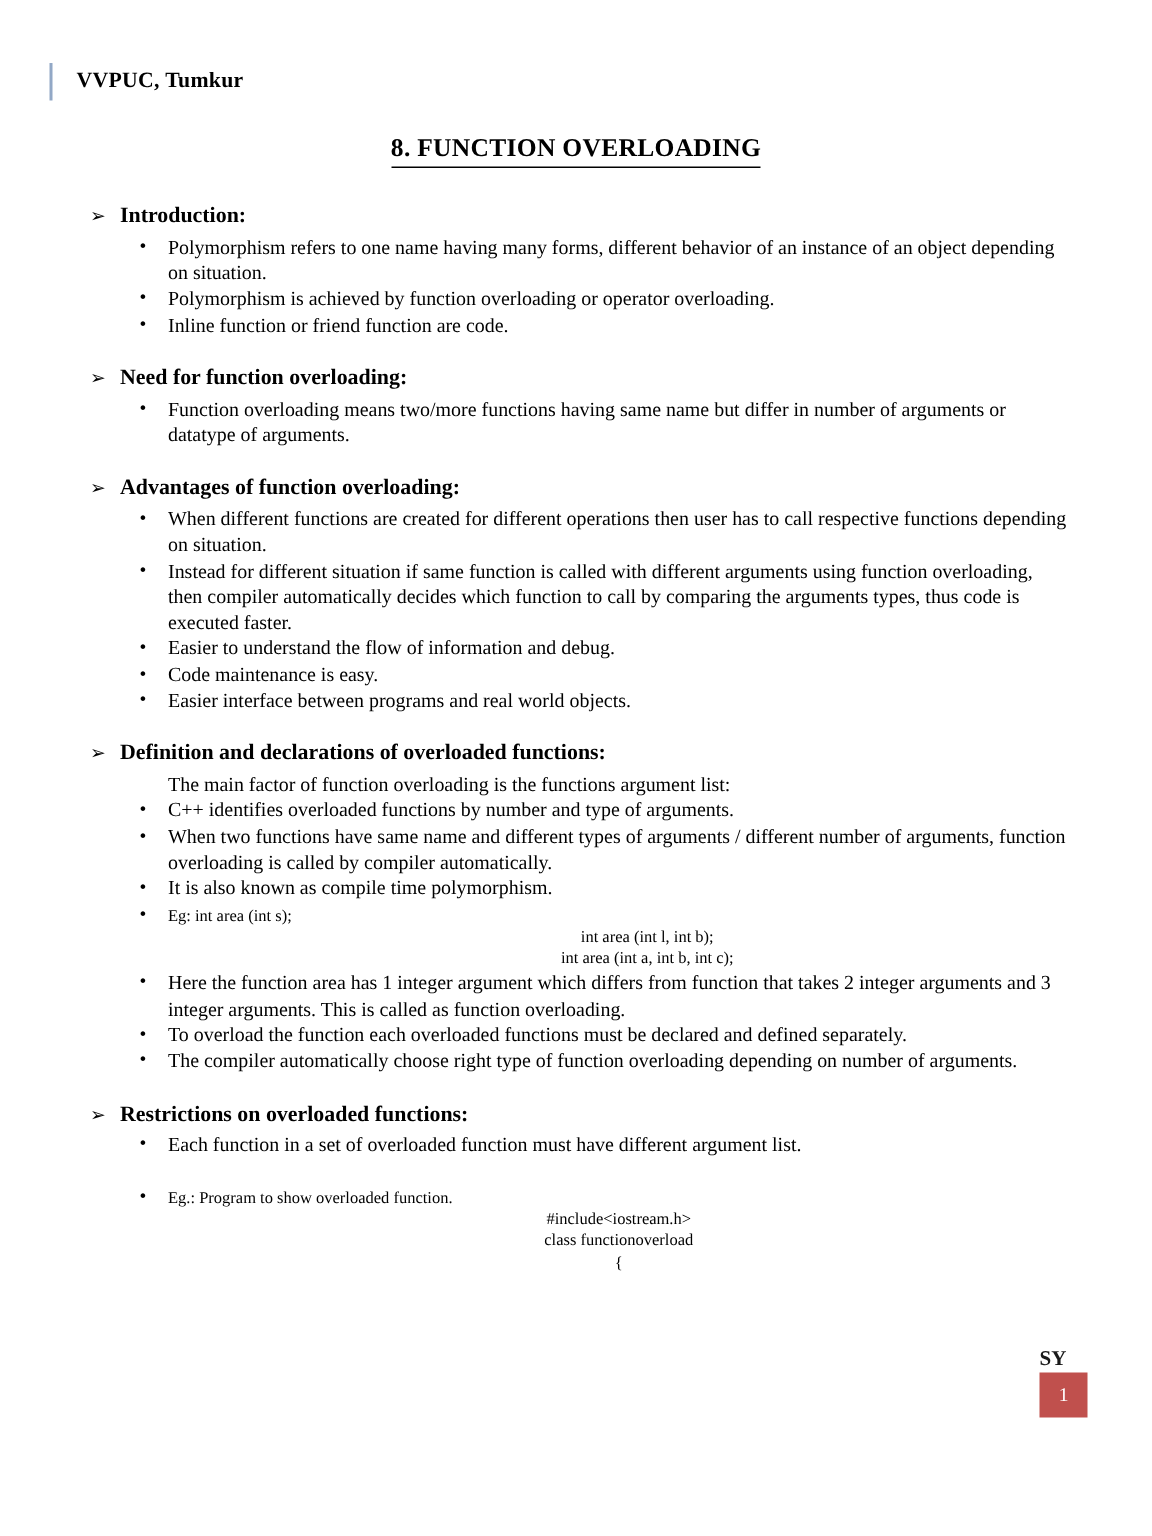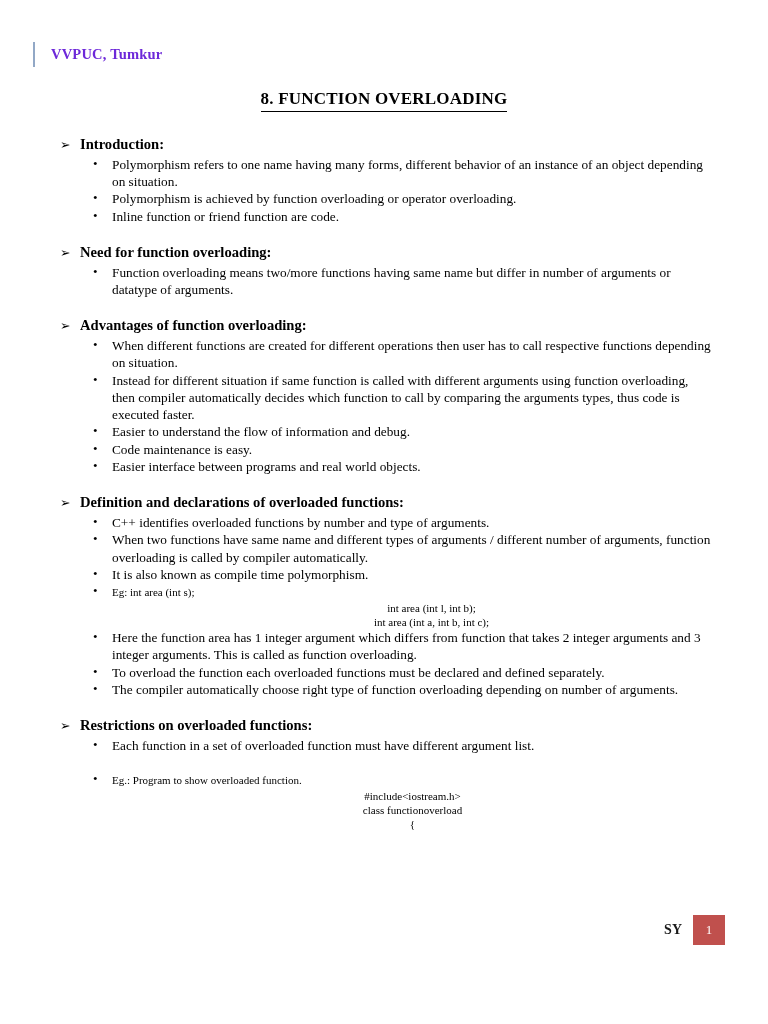--- a/index.html
+++ b/index.html
@@ -145,21 +145,22 @@
   .spacer-line {
     height: 17px;
   }
 
   
   .doc-footer {
     position: absolute;
     right: 43px;
     bottom: 79px;
     display: flex;
-    align-items: center;
+    align-items: flex-start;
+    flex-direction: column;
   }
   .footer-label {
     font-size: 14px;
     font-weight: bold;
     color: #1a1a1a;
     margin-right: 11px;
     font-family: "Liberation Serif", "DejaVu Serif", serif;
   }
   .page-badge {
     width: 32px;
@@ -173,21 +174,21 @@
     font-family: "Liberation Serif", "DejaVu Serif", serif;
   }
 </style>
 </head>
 <body>
 
 <div class="page">
 
   <div class="doc-header">
     <div class="header-rule" style="background: rgb(146, 168, 198);"></div>
-    <div class="header-title" style="color: #6d28d9;">VVPUC, Tumkur</div>
+    <div class="header-title" style="color: #000000;">VVPUC, Tumkur</div>
   </div>
 
   <div class="doc-title">
     <span class="ul">8. FUNCTION OVERLOADING</span>
   </div>
 
   <div class="content">
 
     <div class="section">
       <div class="sec-head">
@@ -250,20 +251,21 @@
           <span class="li-text">Easier interface between programs and real world objects.</span>
         </li>
       </ul>
     </div>
 
     <div class="section">
       <div class="sec-head">
         <span class="arrow">➢</span>
         <span class="sec-label">Definition and declarations of overloaded functions:</span>
       </div>
+      <div class="plain-line">The main factor of function overloading is the functions argument list:</div>
       <ul class="bullets">
         <li>
           <span class="dot">•</span>
           <span class="li-text">C++ identifies overloaded functions by number and type of arguments.</span>
         </li>
         <li>
           <span class="dot">•</span>
           <span class="li-text">When two functions have same name and different types of arguments / different number of arguments, function overloading is called by compiler automatically.</span>
         </li>
         <li>

